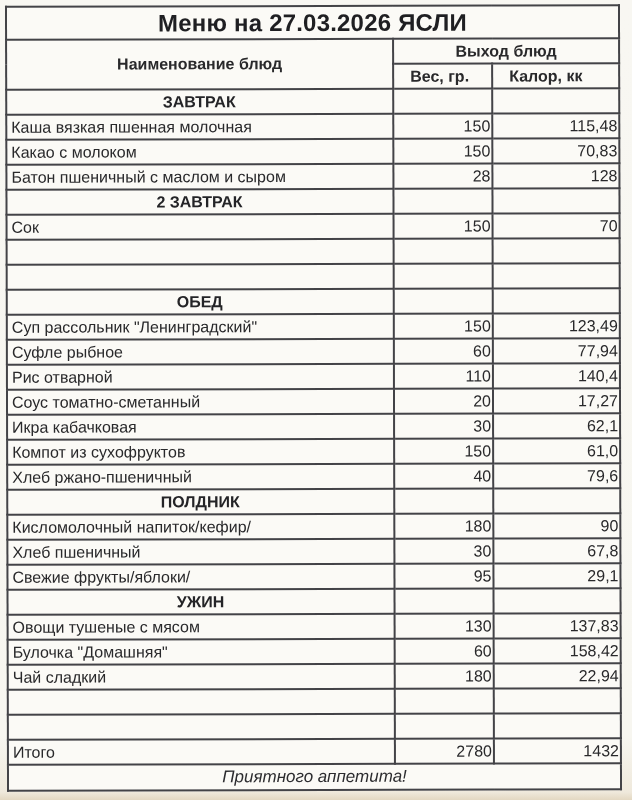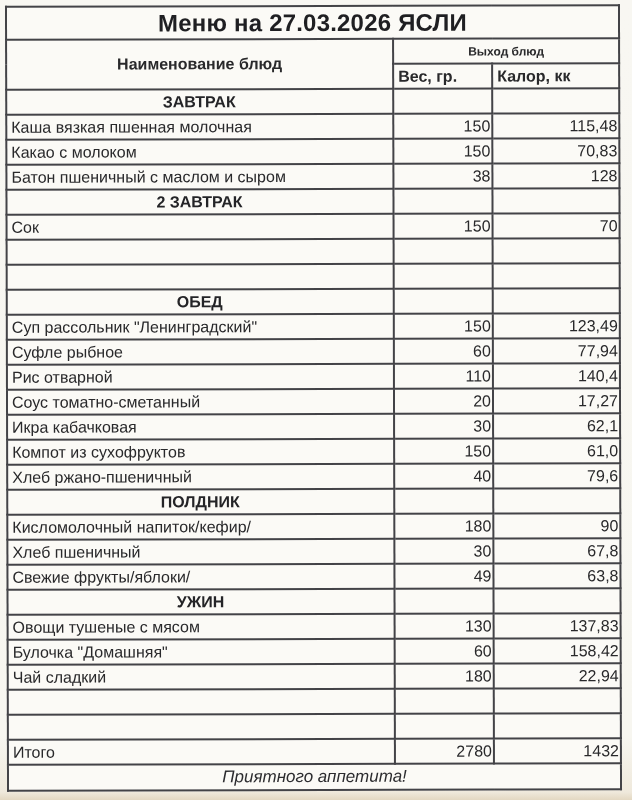--- a/index.html
+++ b/index.html
@@ -43,30 +43,30 @@
     color: #1f1f22;
   }
   th.name-h {
     font-size: 16px;
     font-weight: bold;
     text-align: center;
     vertical-align: middle;
   }
   th.group-h {
     height: 21px;
-    font-size: 12px;
+    font-size: 16px;
     font-weight: bold;
     text-align: center;
   }
   th.sub-h {
     height: 21px;
     font-size: 16px;
     font-weight: bold;
     text-align: left;
-    padding-left: 4px;
+    padding-left: 16px;
   }
   tbody td {
     height: 21px;
     font-size: 16px;
     padding-top: 1px;
     padding-bottom: 1px;
   }
   td.name {
     text-align: left;
     padding-left: 4px;
@@ -122,21 +122,21 @@
           <td class="num">150</td>
           <td class="num">115,48</td>
         </tr>
         <tr>
           <td class="name">Какао с молоком</td>
           <td class="num">150</td>
           <td class="num">70,83</td>
         </tr>
         <tr>
           <td class="name">Батон пшеничный с маслом и сыром</td>
-          <td class="num">38</td>
+          <td class="num">28</td>
           <td class="num">128</td>
         </tr>
         <tr>
           <td class="name section">2 ЗАВТРАК</td>
           <td class="num">&nbsp;</td>
           <td class="num">&nbsp;</td>
         </tr>
         <tr>
           <td class="name">Сок</td>
           <td class="num">150</td>
@@ -202,22 +202,22 @@
           <td class="num">180</td>
           <td class="num">90</td>
         </tr>
         <tr>
           <td class="name">Хлеб пшеничный</td>
           <td class="num">30</td>
           <td class="num">67,8</td>
         </tr>
         <tr>
           <td class="name">Свежие фрукты/яблоки/</td>
-          <td class="num">49</td>
-          <td class="num">63,8</td>
+          <td class="num">95</td>
+          <td class="num">29,1</td>
         </tr>
         <tr>
           <td class="name section">УЖИН</td>
           <td class="num">&nbsp;</td>
           <td class="num">&nbsp;</td>
         </tr>
         <tr>
           <td class="name">Овощи тушеные с мясом</td>
           <td class="num">130</td>
           <td class="num">137,83</td>

